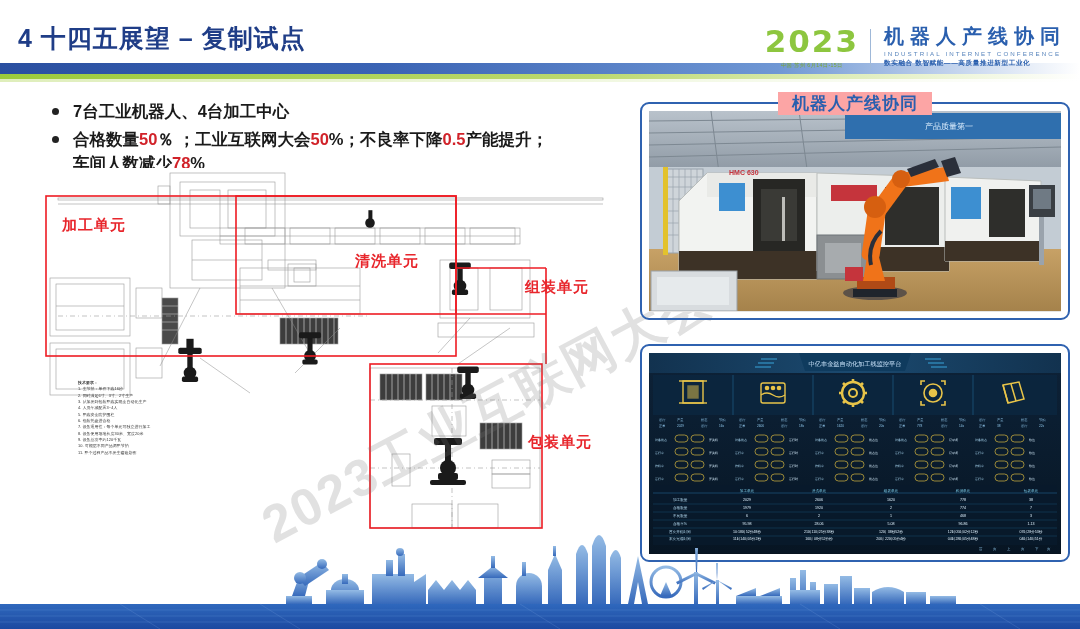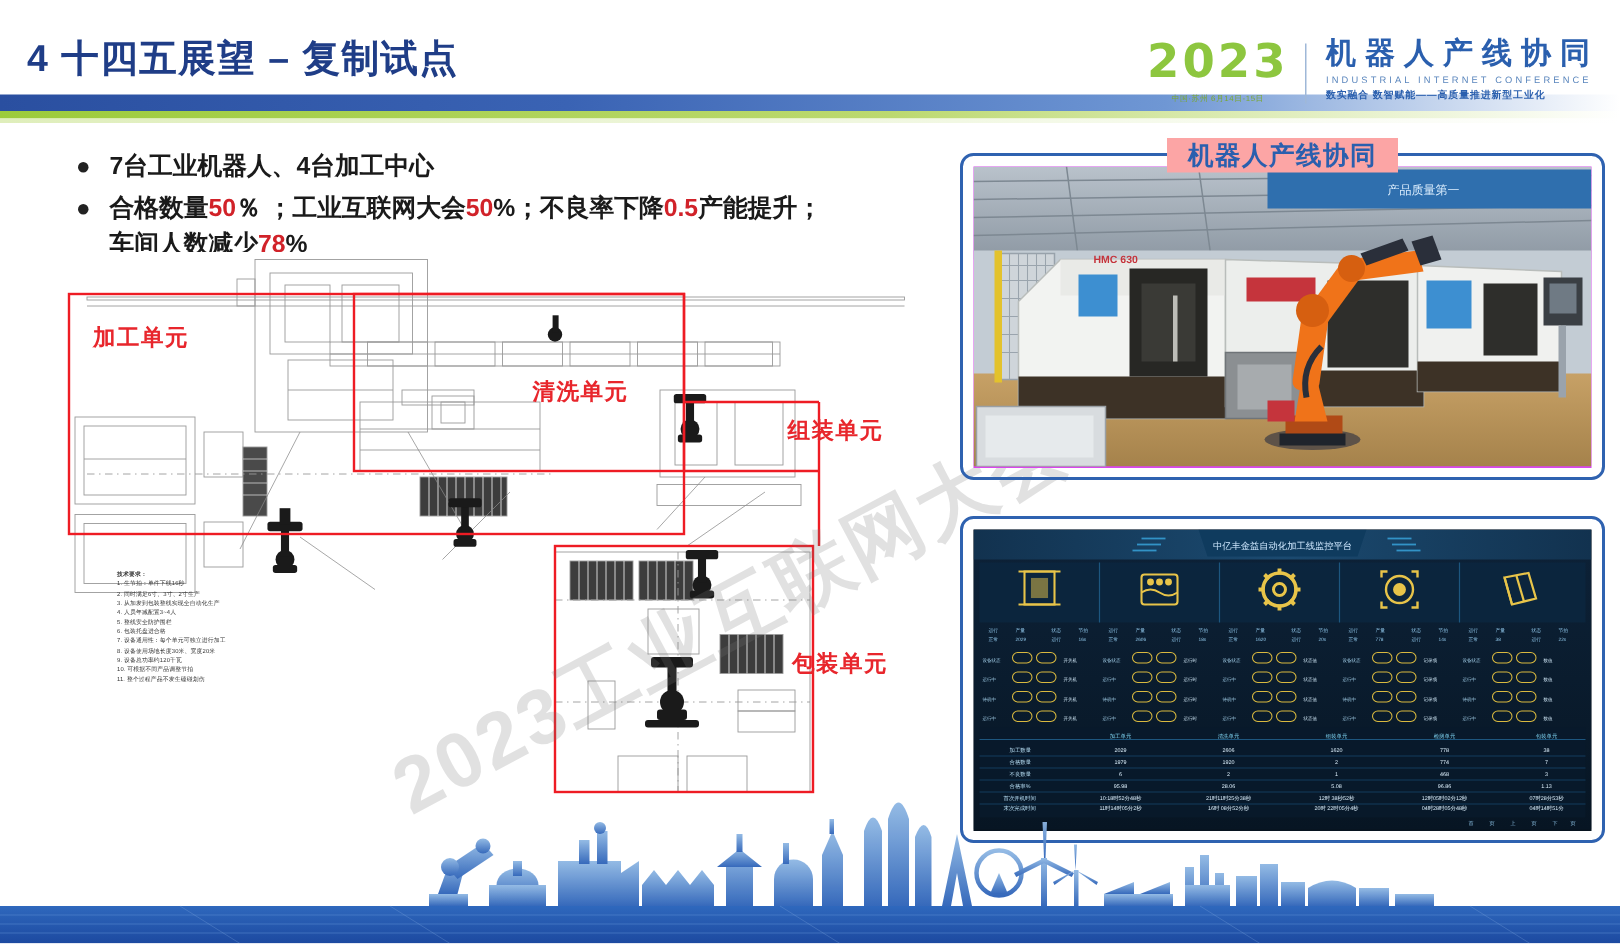--- a/index.html
+++ b/index.html
@@ -102,21 +102,21 @@
     font-size:17px; font-weight:bold; color:#2a5fae; white-space:nowrap;
     letter-spacing:1px;
   }
   .panel-body { position:absolute; left:9px; top:19px; right:9px; bottom:8px; }
 
   .panel-a { left:640px; top:92px; width:430px; height:228px; }
   .panel-b { left:640px; top:334px; width:430px; height:228px; }
 
   
   .photo {
-    position:absolute; inset:0; overflow:hidden; background:#d946ef;
+    position:absolute; inset:0; overflow:hidden; background:#e5e5e5;
   }
 
   
   .screen { position:absolute; inset:0; overflow:hidden; background:#07131f; }
 
   
   .footer { position:absolute; left:0; bottom:0; width:1080px; height:95px; }
 </style>
 </head>
 <body>

